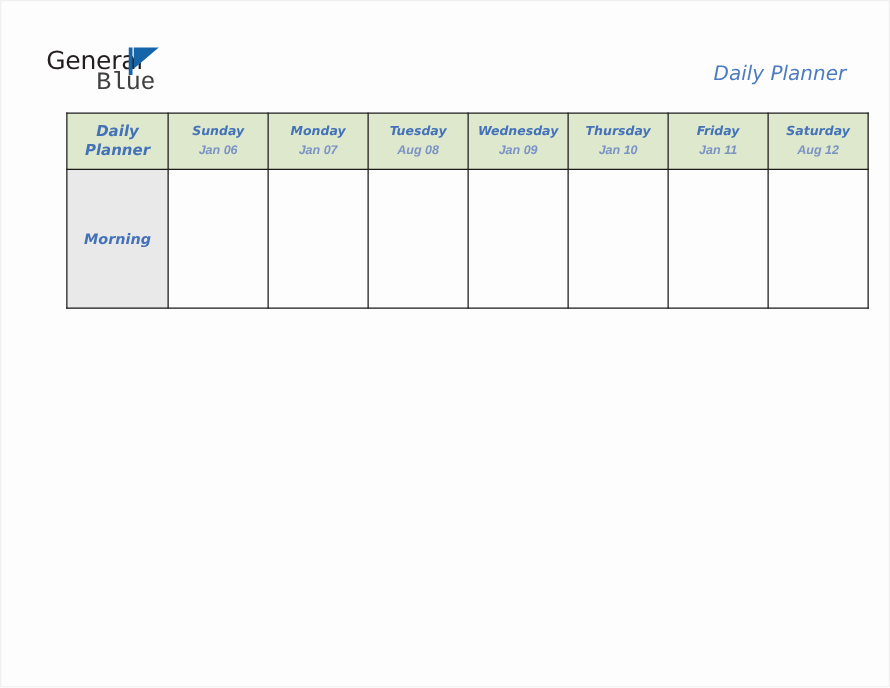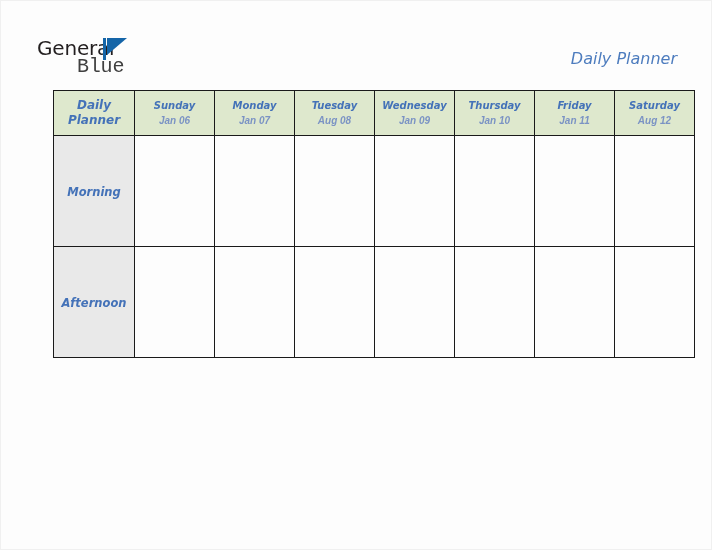--- a/index.html
+++ b/index.html
@@ -247,30 +247,18 @@
         </td>
         <td></td>
         <td></td>
         <td></td>
         <td></td>
         <td></td>
         <td></td>
         <td></td>
       </tr>
 
-      <tr>
-        <td class="rowlabel">
-          <span class="rowlabel-text">Afternoon</span>
-        </td>
-        <td></td>
-        <td></td>
-        <td></td>
-        <td></td>
-        <td></td>
-        <td></td>
-        <td></td>
-      </tr>
 
 
     </tbody>
   </table>
 
 </div>
 
 </body></html>

